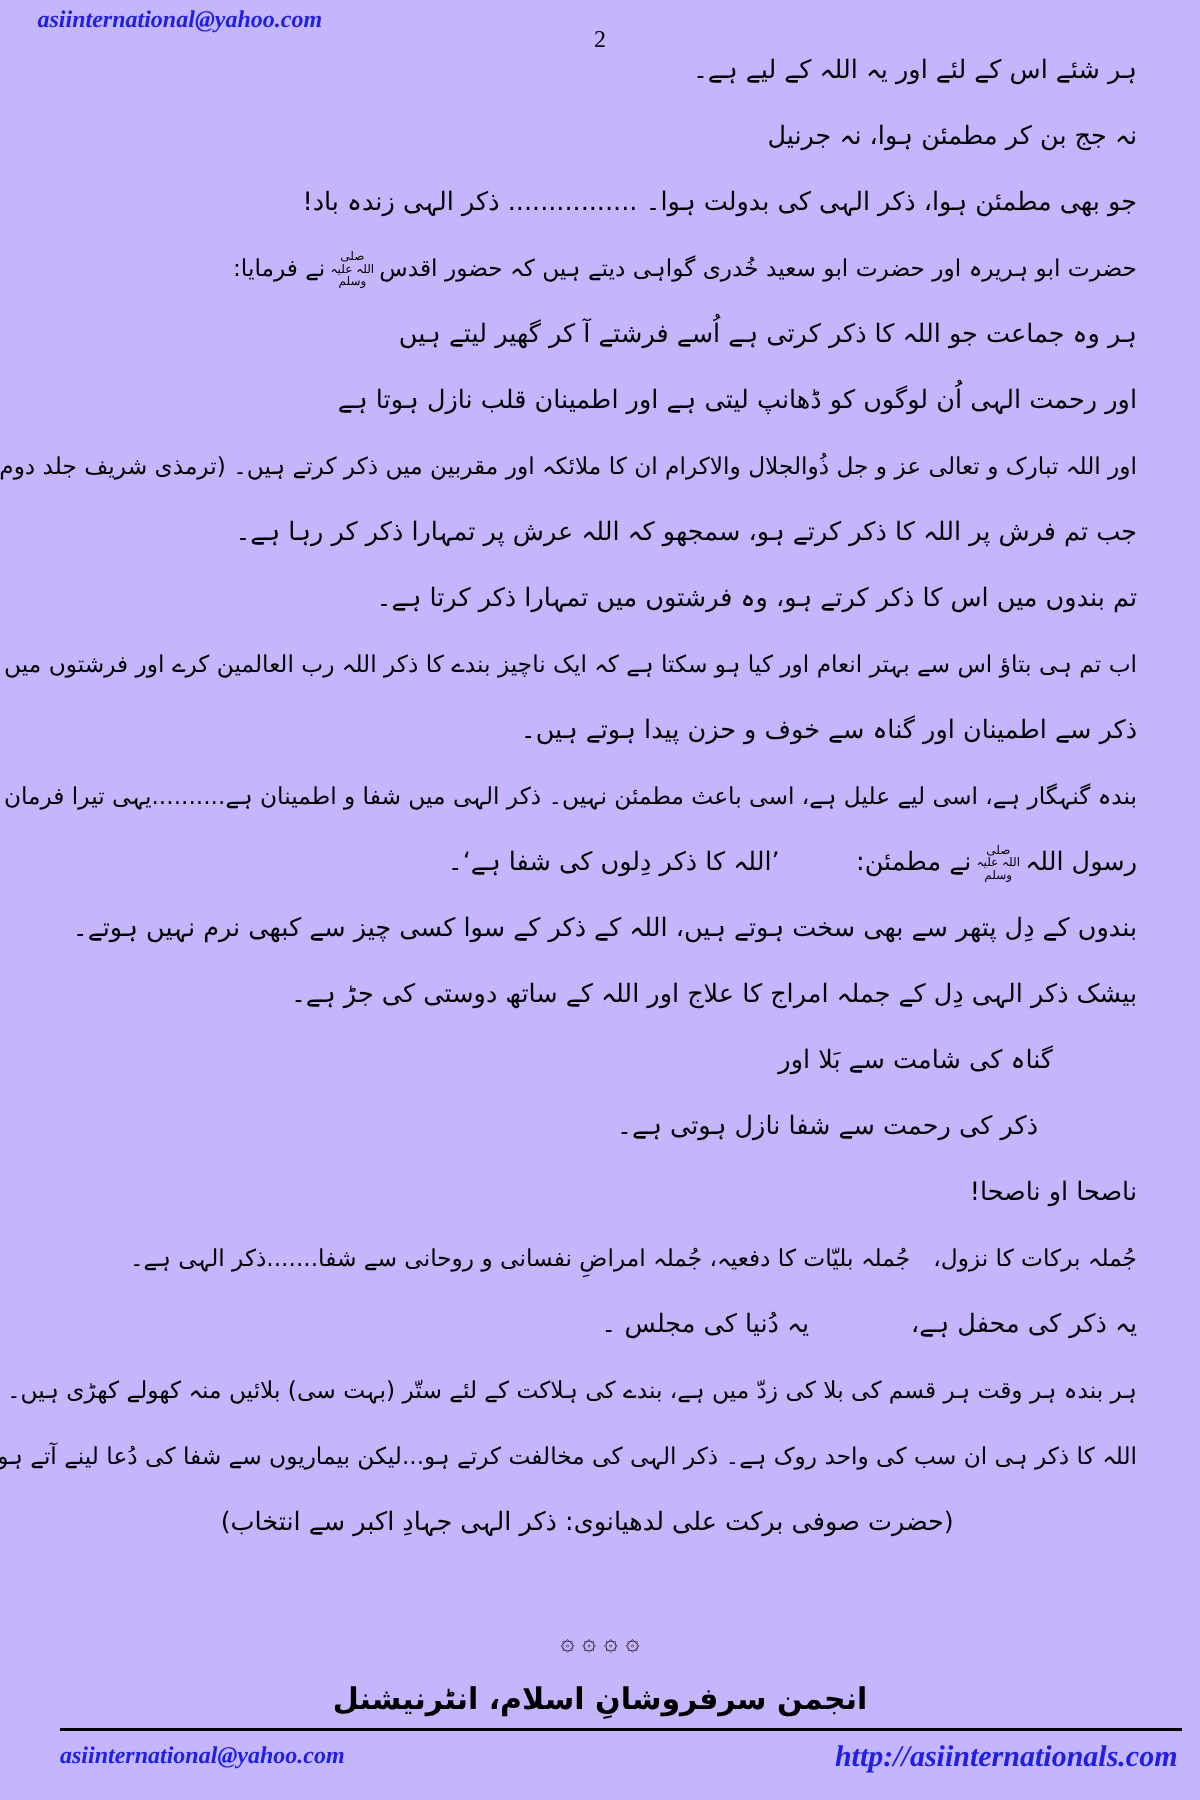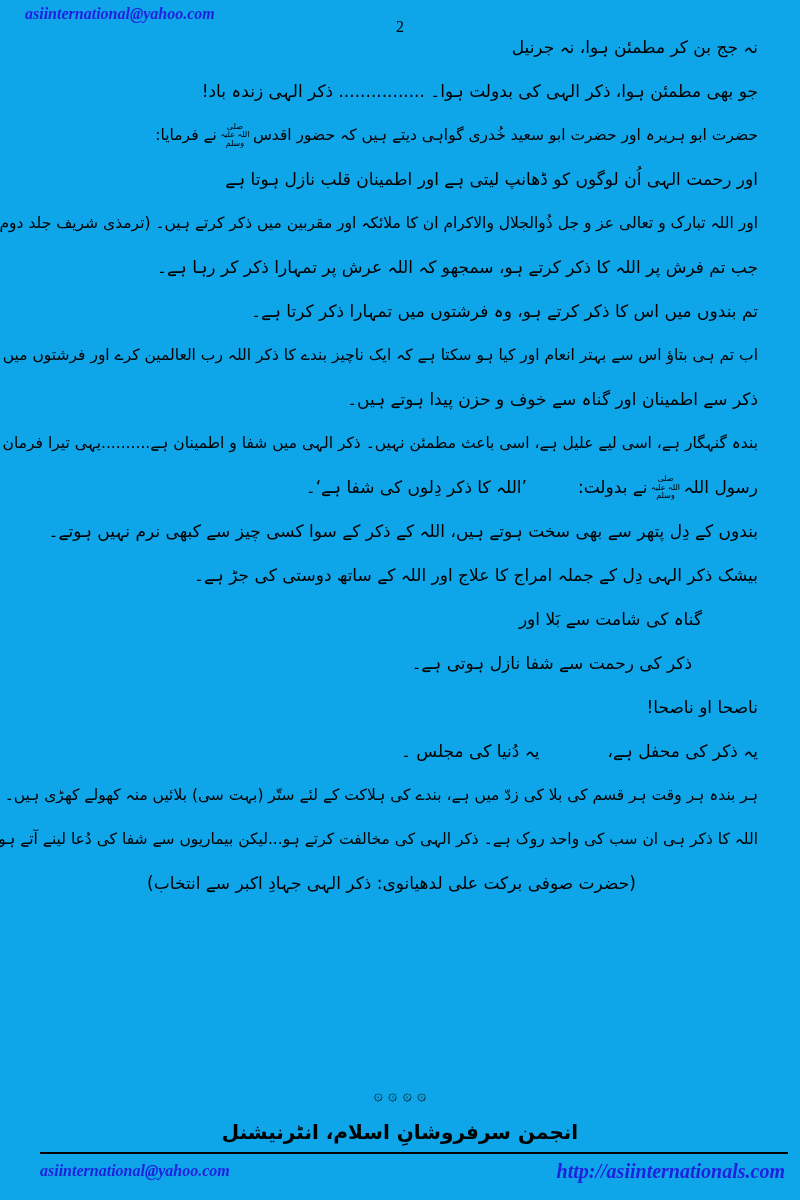--- a/index.html
+++ b/index.html
@@ -1,17 +1,17 @@
 <!DOCTYPE html>
 <html lang="ur"><head>
 <meta charset="utf-8">
 <style>
   html,body{margin:0;padding:0;background:#ffffff;}
   .page{
-    position:relative;width:800px;height:1200px;background:#0ea5e9;
+    position:relative;width:800px;height:1200px;background:#c4b5fd;
     overflow:hidden;font-family:"DejaVu Sans",sans-serif;color:#000;
   }
   
   .top-email{
     position:absolute;left:25px;top:5px;
     font-family:"Liberation Serif","DejaVu Serif",serif;
     font-style:italic;font-weight:bold;font-size:16px;
     color:#2020df;text-decoration:none;
   }
   .page-num{
@@ -62,36 +62,39 @@
 </style>
 </head>
 <body>
 
 <div class="page">
 
   <a class="top-email" href="#">asiinternational@yahoo.com</a>
   <div class="page-num">2</div>
 
   <div class="doc-body">
+    <p class="line">ہر شئے اس کے لئے اور یہ اللہ کے لیے ہے۔</p>
     <p class="line">نہ جج بن کر مطمئن ہوا، نہ جرنیل</p>
     <p class="line">جو بھی مطمئن ہوا، ذکر الہی کی بدولت ہوا۔ ................ ذکر الہی زندہ باد!</p>
     <p class="line full"><span>حضرت ابو ہریرہ اور حضرت ابو سعید خُدری گواہی دیتے ہیں کہ حضور اقدس</span><span class="pbuh">صلی اللہ علیہ وسلم</span><span>نے فرمایا:</span></p>
+    <p class="line">ہر وہ جماعت جو اللہ کا ذکر کرتی ہے اُسے فرشتے آ کر گھیر لیتے ہیں</p>
     <p class="line">اور رحمت الہی اُن لوگوں کو ڈھانپ لیتی ہے اور اطمینان قلب نازل ہوتا ہے</p>
     <p class="line full">اور اللہ تبارک و تعالی عز و جل ذُوالجلال والاکرام ان کا ملائکہ اور مقربین میں ذکر کرتے ہیں۔ (ترمذی شریف جلد دوم)</p>
     <p class="line">جب تم فرش پر اللہ کا ذکر کرتے ہو، سمجھو کہ اللہ عرش پر تمہارا ذکر کر رہا ہے۔</p>
     <p class="line">تم بندوں میں اس کا ذکر کرتے ہو، وہ فرشتوں میں تمہارا ذکر کرتا ہے۔</p>
     <p class="line full">اب تم ہی بتاؤ اس سے بہتر انعام اور کیا ہو سکتا ہے کہ ایک ناچیز بندے کا ذکر اللہ رب العالمین کرے اور فرشتوں میں کرے!</p>
     <p class="line">ذکر سے اطمینان اور گناہ سے خوف و حزن پیدا ہوتے ہیں۔</p>
     <p class="line full">بندہ گنہگار ہے، اسی لیے علیل ہے، اسی باعث مطمئن نہیں۔ ذکر الہی میں شفا و اطمینان ہے..........یہی تیرا فرمان ہے۔</p>
-    <p class="line"><span>رسول اللہ</span><span class="pbuh">صلی اللہ علیہ وسلم</span><span>نے بدولت:   ’اللہ کا ذکر دِلوں کی شفا ہے‘۔</span></p>
+    <p class="line"><span>رسول اللہ</span><span class="pbuh">صلی اللہ علیہ وسلم</span><span>نے مطمئن:   ’اللہ کا ذکر دِلوں کی شفا ہے‘۔</span></p>
     <p class="line">بندوں کے دِل پتھر سے بھی سخت ہوتے ہیں، اللہ کے ذکر کے سوا کسی چیز سے کبھی نرم نہیں ہوتے۔</p>
     <p class="line">بیشک ذکر الہی دِل کے جملہ امراج کا علاج اور اللہ کے ساتھ دوستی کی جڑ ہے۔</p>
     <p class="line ind1">گناہ کی شامت سے بَلا اور</p>
     <p class="line ind2">ذکر کی رحمت سے شفا نازل ہوتی ہے۔</p>
     <p class="line">ناصحا او ناصحا!</p>
+    <p class="line full">جُملہ برکات کا نزول، جُملہ بلیّات کا دفعیہ، جُملہ امراضِ نفسانی و روحانی سے شفا.......ذکر الہی ہے۔</p>
     <p class="line">یہ ذکر کی محفل ہے،    یہ دُنیا کی مجلس ۔</p>
     <p class="line full">ہر بندہ ہر وقت ہر قسم کی بلا کی زدّ میں ہے، بندے کی ہلاکت کے لئے ستّر (بہت سی) بلائیں منہ کھولے کھڑی ہیں۔</p>
     <p class="line full">اللہ کا ذکر ہی ان سب کی واحد روک ہے۔ ذکر الہی کی مخالفت کرتے ہو...لیکن بیماریوں سے شفا کی دُعا لینے آتے ہو!‘‘</p>
     <p class="line leftal">(حضرت صوفی برکت علی لدھیانوی: ذکر الہی جہادِ اکبر سے انتخاب)</p>
   </div>
 
   <div class="ornaments">۞ ۞ ۞ ۞</div>
   <div class="org-line">انجمن سرفروشانِ اسلام، انٹرنیشنل</div>
   <hr class="rule">
   <a class="footer-email" href="#">asiinternational@yahoo.com</a>

